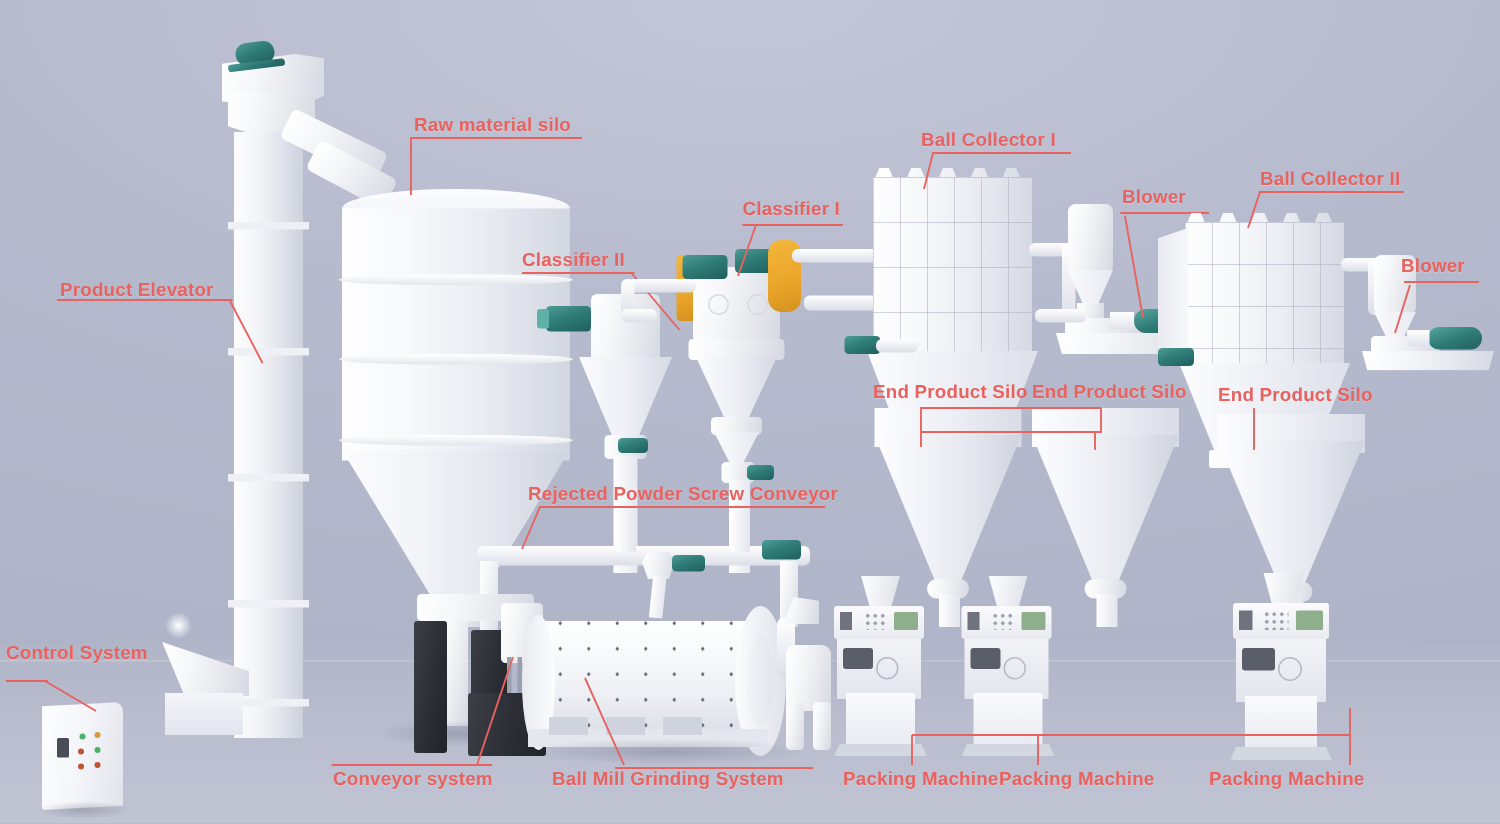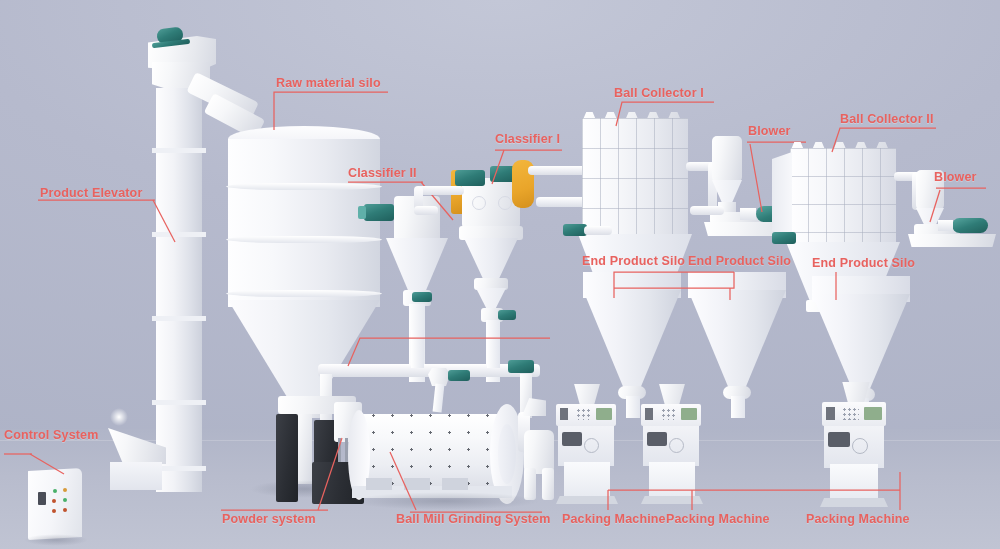--- a/index.html
+++ b/index.html
@@ -352,36 +352,37 @@
     <div class="eq teal" style="left:448px;top:370px;width:22px;height:11px;"></div>
     <div class="eq" style="left:434px;top:384px;width:9px;height:28px;
          background:linear-gradient(90deg,#fff,#e3e6ee);transform:rotate(6deg);"></div>
 
     <div class="eq" style="left:411px;top:330px;width:13px;height:38px;background:linear-gradient(90deg,#fff,#e3e6ee);"></div>
     <div class="eq" style="left:487px;top:330px;width:13px;height:38px;background:linear-gradient(90deg,#fff,#e3e6ee);"></div>
   </div>
   <svg class="lead" style="left:340px;top:326px;width:216px;height:44px;">
     <polyline points="8,40 20,12 210,12"></polyline>
   </svg>
+  <div class="label" style="left:352px;top:322px;">Rejected Powder Screw Conveyor</div>
 
   <div>
     <div class="eq white-metal" style="left:278px;top:396px;width:78px;height:18px;border-radius:3px;"></div>
     <div class="eq dark" style="left:276px;top:414px;width:22px;height:88px;border-radius:2px;"></div>
     <div class="eq dark" style="left:314px;top:420px;width:24px;height:82px;border-radius:2px;"></div>
     <div class="eq dark" style="left:312px;top:462px;width:52px;height:42px;border-radius:2px;"></div>
     <div class="eq white-metal" style="left:334px;top:402px;width:28px;height:40px;border-radius:3px;"></div>
     <div class="eq" style="left:338px;top:438px;width:3px;height:24px;background:#9aa0ae;"></div>
     <div class="eq" style="left:345px;top:438px;width:3px;height:24px;background:#9aa0ae;"></div>
     <div class="eq" style="left:352px;top:438px;width:3px;height:24px;background:#9aa0ae;"></div>
   </div>
   <svg class="lead" style="left:218px;top:436px;width:130px;height:80px;">
     <polyline points="3,74 110,74"></polyline>
     <line x1="100" y1="74" x2="124" y2="2"></line>
   </svg>
-  <div class="label" style="left:222px;top:512px;">Powder system</div>
+  <div class="label" style="left:222px;top:512px;">Conveyor system</div>
 
   <div>
     <div class="eq" style="left:356px;top:414px;width:148px;height:82px;
          background:linear-gradient(180deg,#ffffff 0%,#f8f9fb 28%,#eceef3 62%,#d8dbe4 100%);
          border-radius:6px;"></div>
     <div class="bolts" style="left:356px;top:414px;width:148px;height:82px;"></div>
 
     <div class="eq" style="left:348px;top:410px;width:22px;height:90px;border-radius:50%;
          background:linear-gradient(90deg,#e8eaf0,#fdfdff);"></div>
     <div class="eq" style="left:490px;top:404px;width:34px;height:100px;border-radius:50%;
@@ -399,21 +400,21 @@
          clip-path:polygon(0% 100%,30% 0%,100% 14%,100% 100%);"></div>
     <div class="eq white-metal" style="left:524px;top:430px;width:30px;height:44px;border-radius:6px;"></div>
     <div class="eq white-metal" style="left:524px;top:468px;width:12px;height:32px;border-radius:3px;"></div>
     <div class="eq white-metal" style="left:542px;top:468px;width:12px;height:32px;border-radius:3px;"></div>
     <div class="shadow" style="left:350px;top:492px;width:190px;height:18px;"></div>
   </div>
   <svg class="lead" style="left:372px;top:446px;width:180px;height:72px;">
     <polyline points="38,66 170,66"></polyline>
     <line x1="44" y1="64" x2="18" y2="6"></line>
   </svg>
-  <div class="label" style="left:396px;top:512px;">Ball Mill Grinding System</div>
+  <div class="label" style="left:368px;top:512px;">Ball Mill Grinding System</div>
 
   <div>
     <div class="eq white-metal" style="left:570px;top:384px;width:34px;height:22px;
          clip-path:polygon(12% 0%,88% 0%,70% 100%,30% 100%);"></div>
     <div class="pm-panel" style="left:556px;top:404px;width:60px;height:22px;border-radius:2px;"></div>
     <div class="pm-screen" style="left:596px;top:408px;width:16px;height:12px;"></div>
     <div class="pm-keys" style="left:576px;top:408px;width:16px;height:12px;"></div>
     <div class="eq" style="left:560px;top:408px;width:8px;height:12px;background:#6f737d;"></div>
     <div class="eq" style="left:558px;top:426px;width:56px;height:40px;
          background:linear-gradient(180deg,#f2f3f7,#e2e5ed);"></div>

